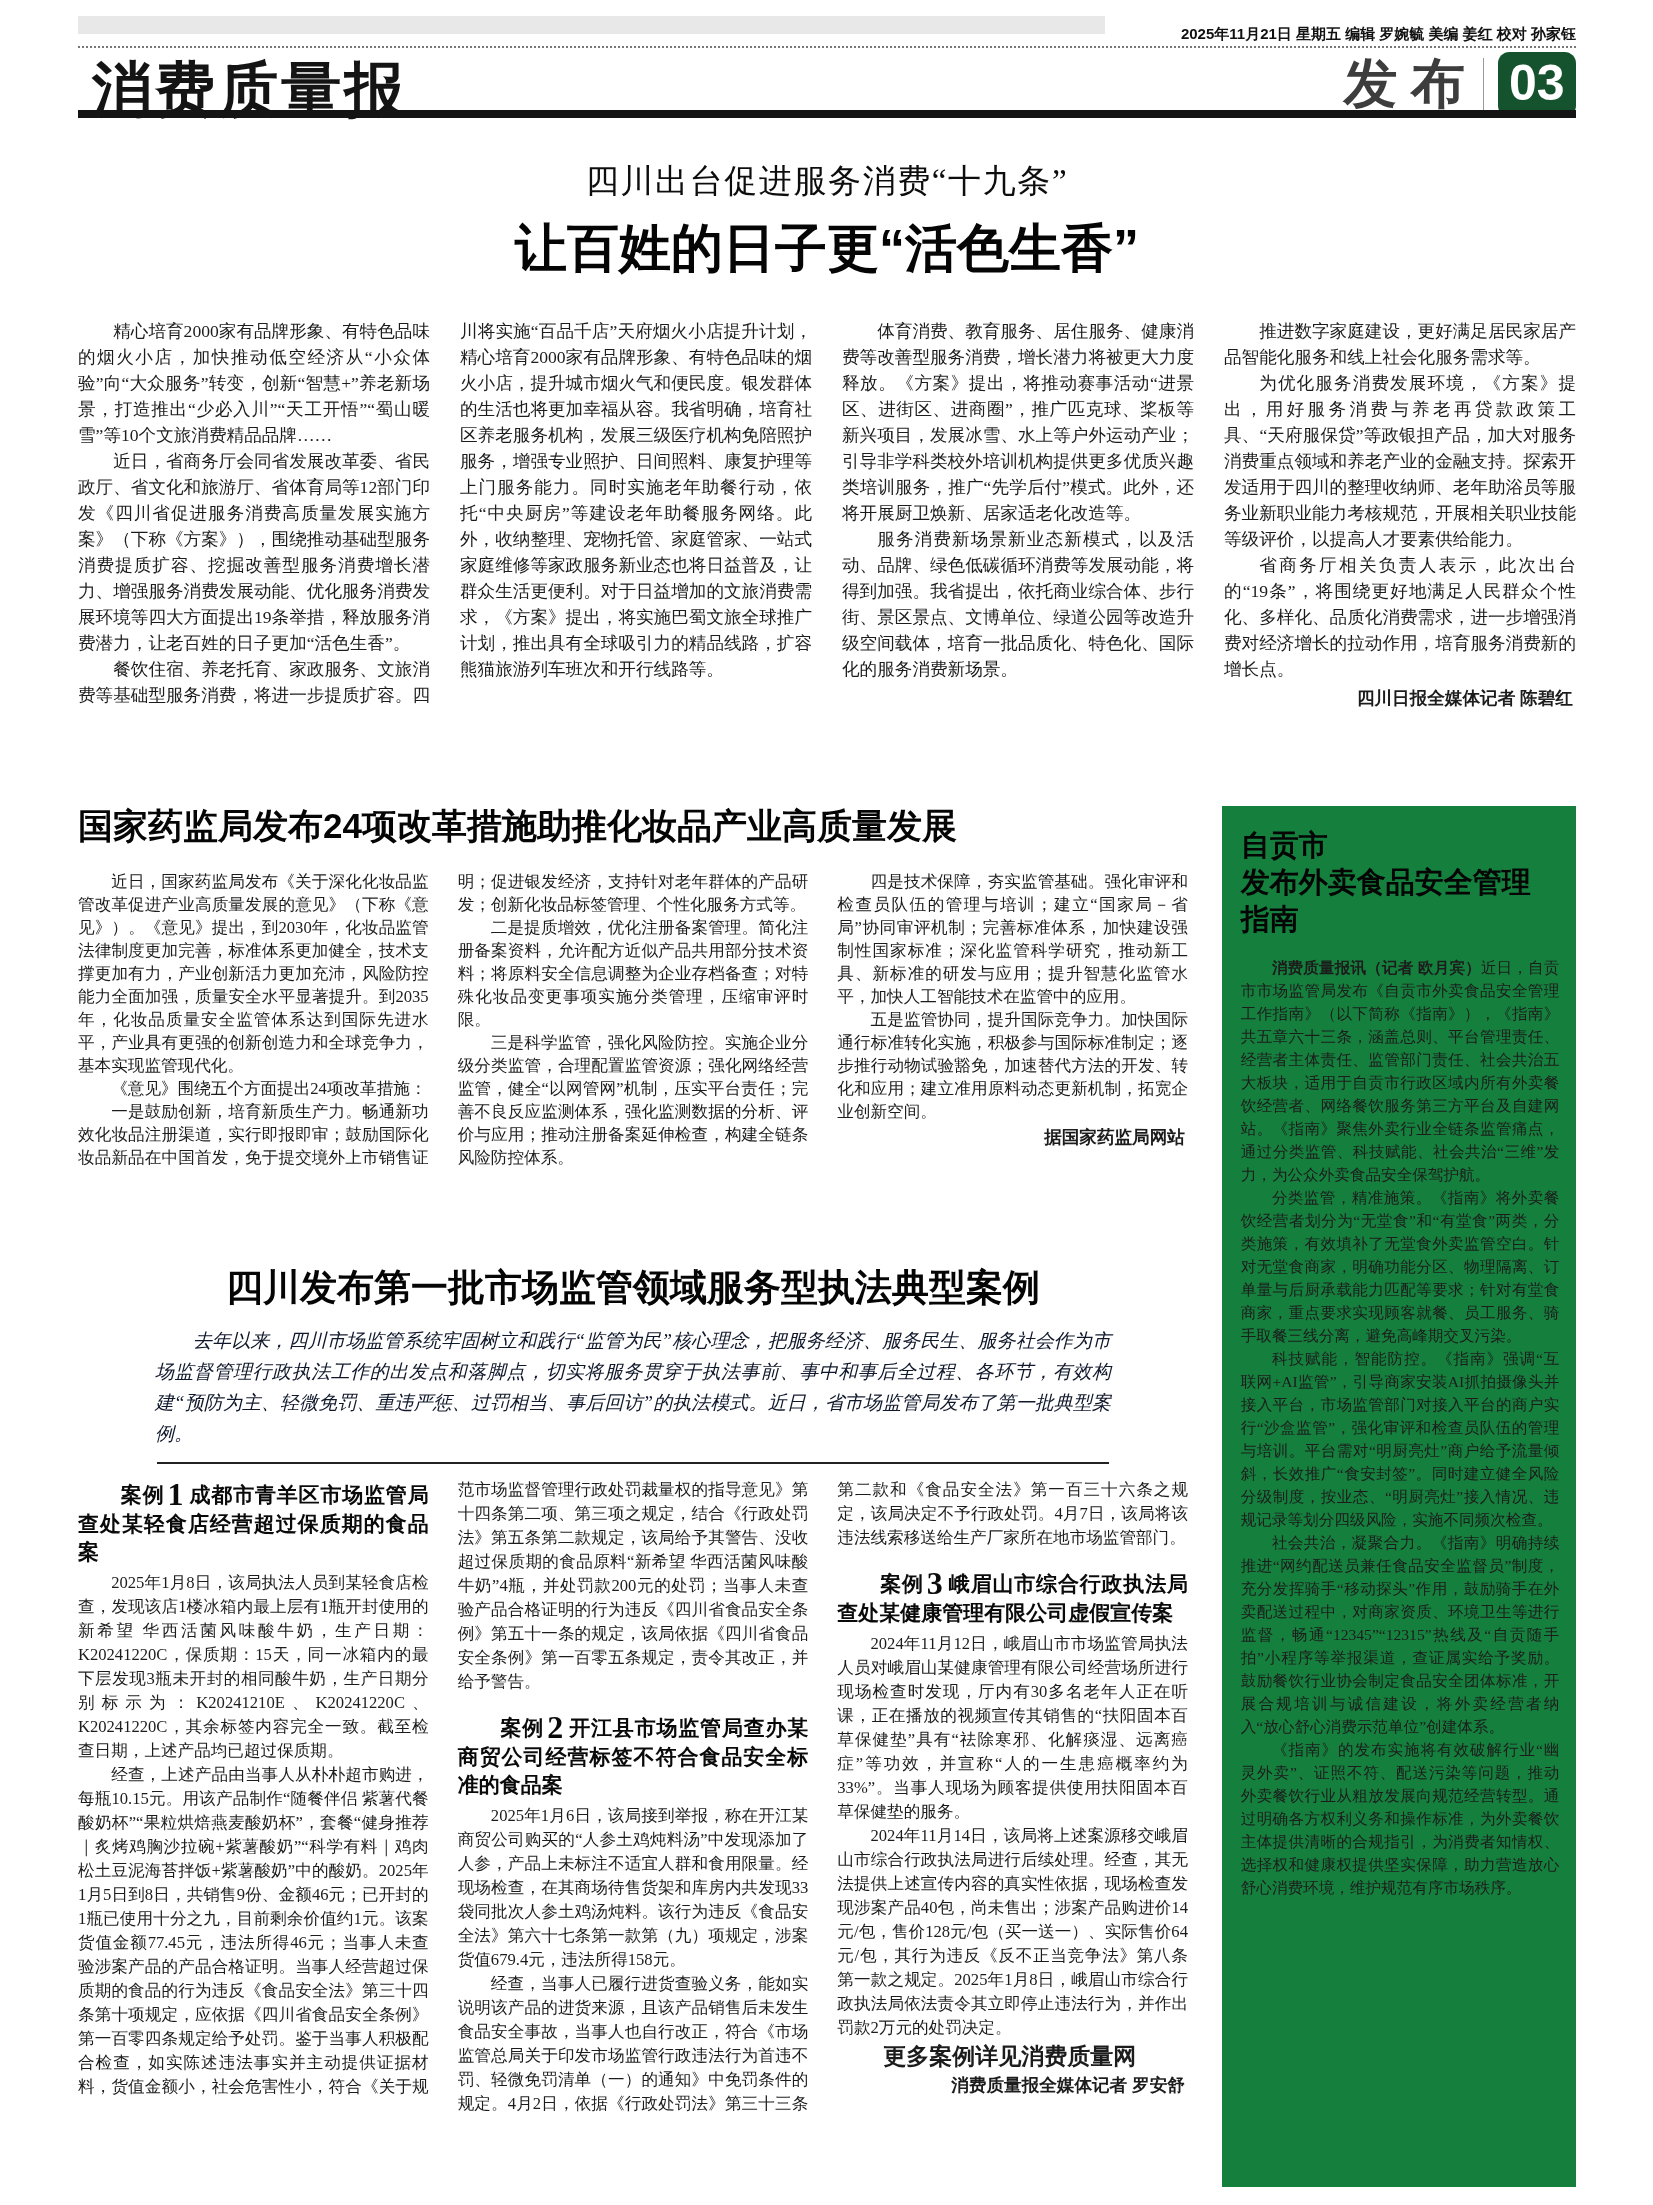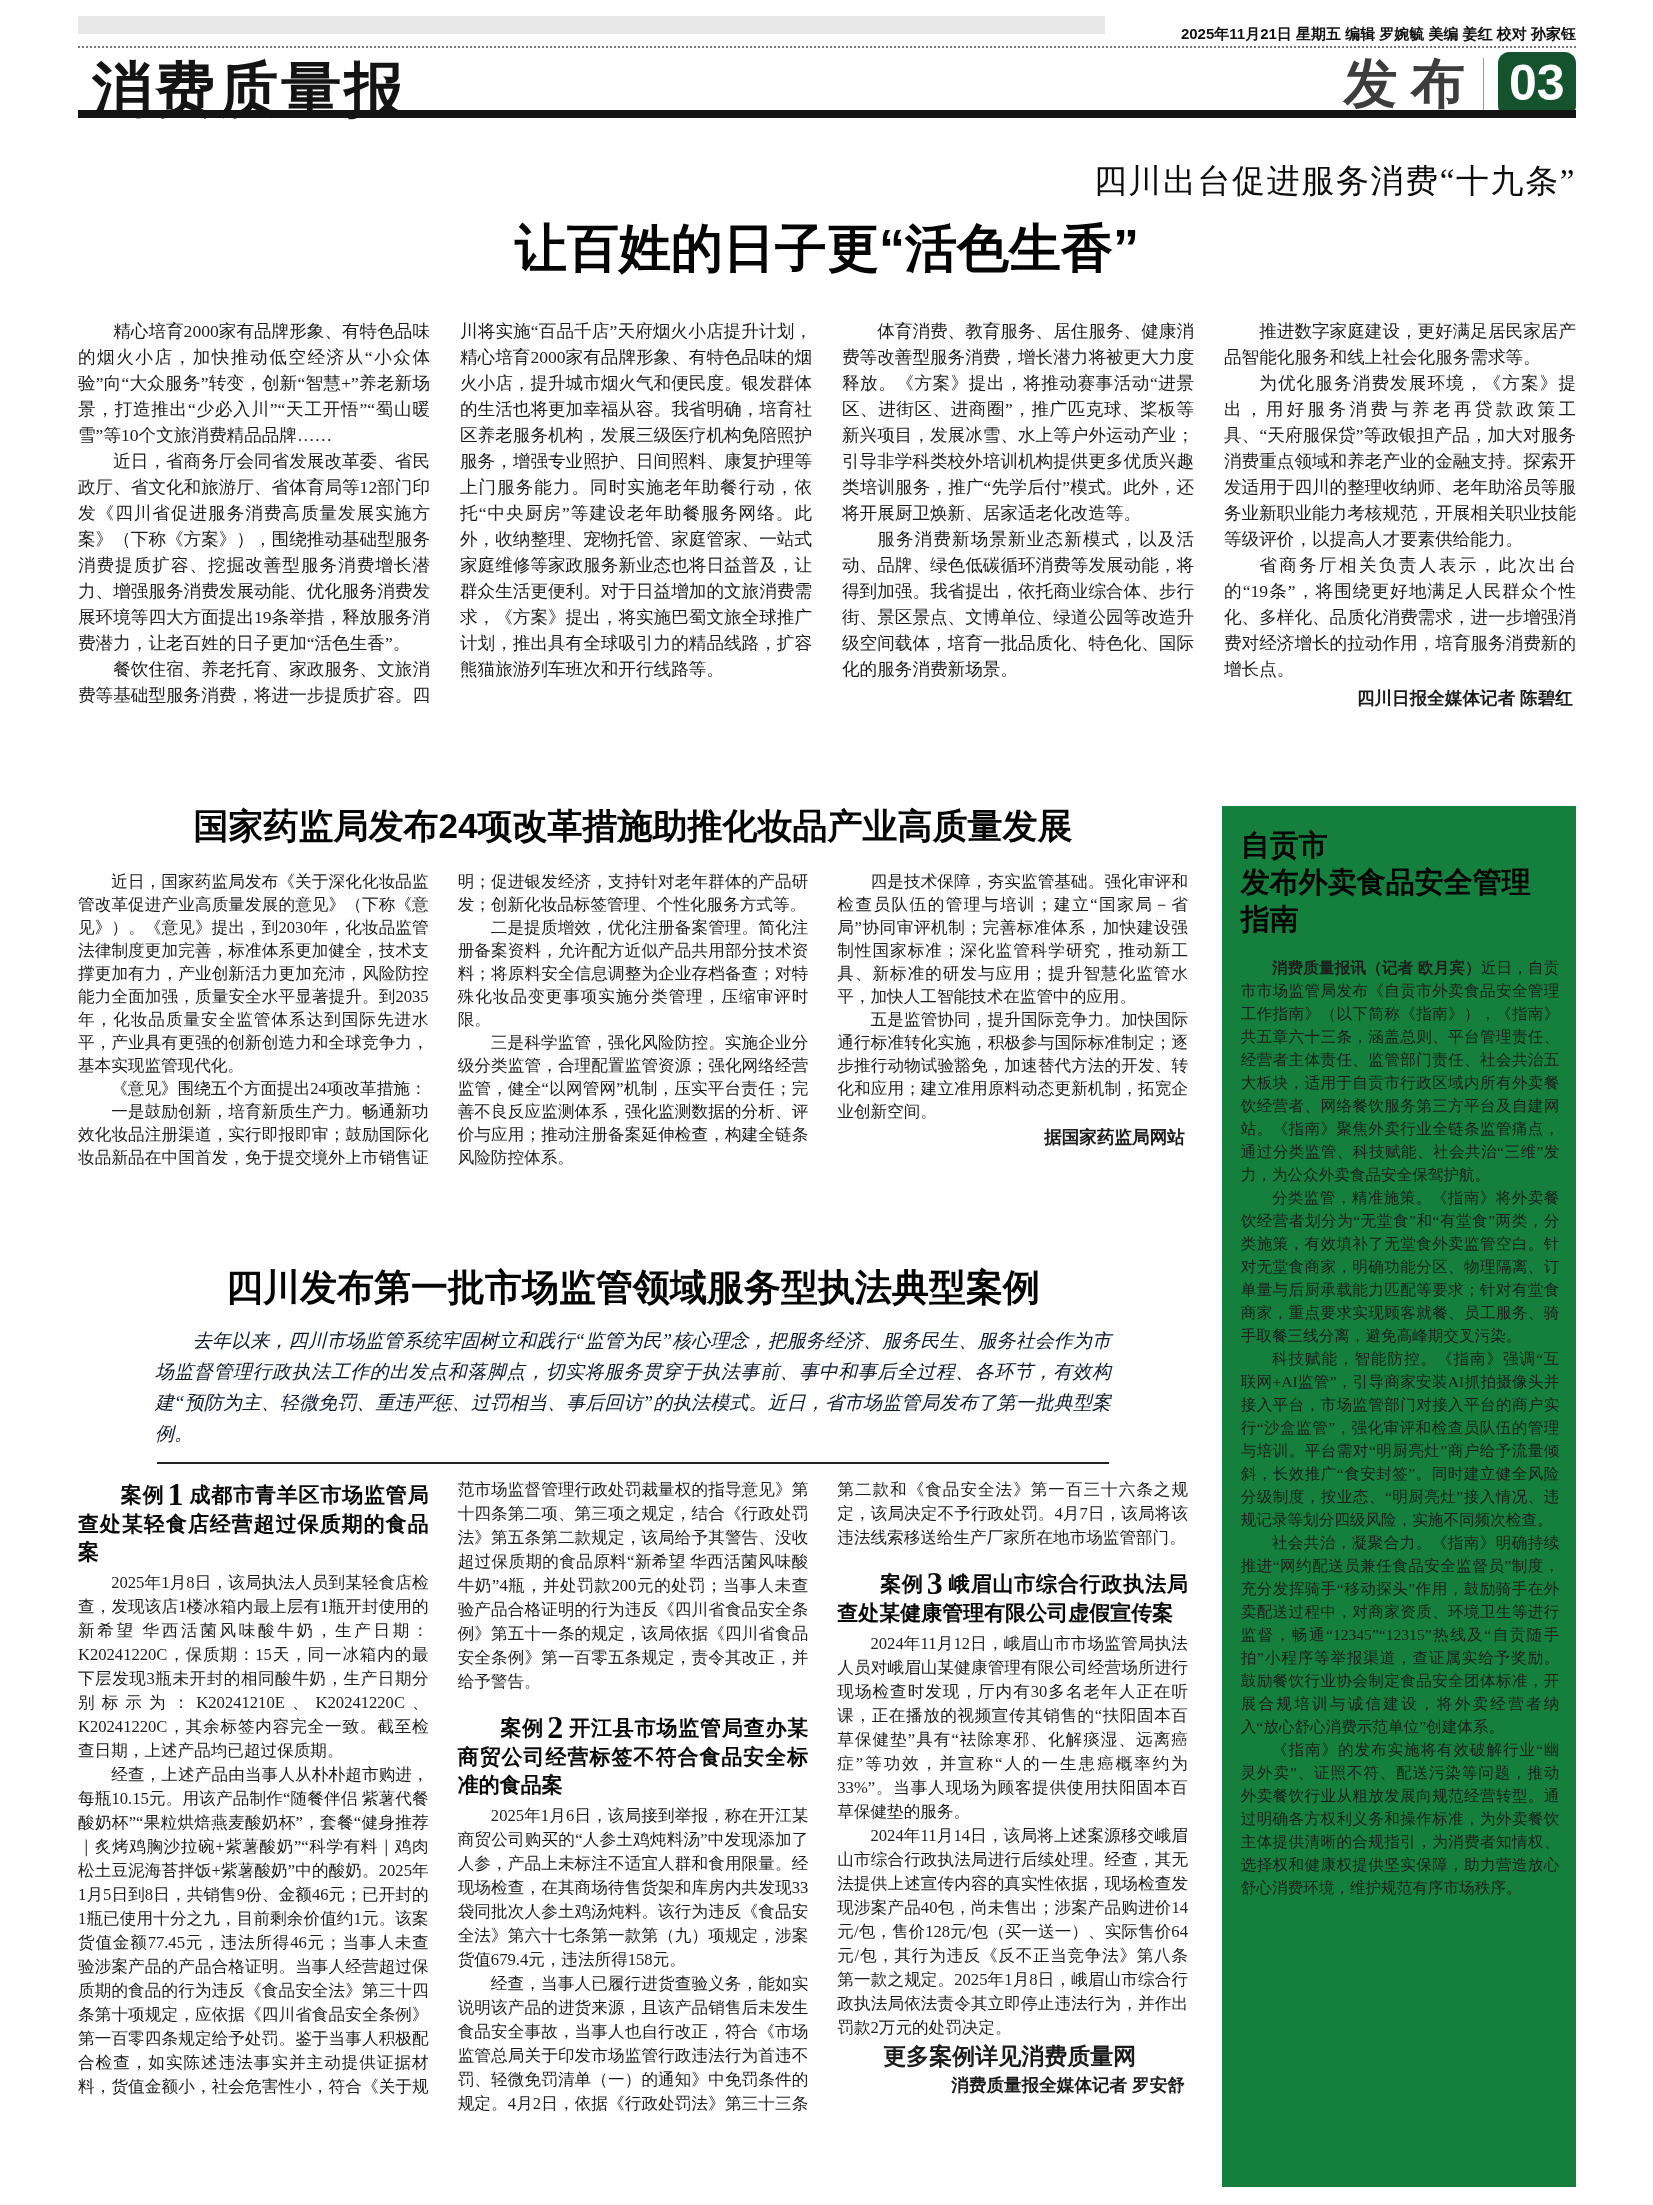--- a/index.html
+++ b/index.html
@@ -14,32 +14,32 @@
         font-weight:900;font-size:60px;letter-spacing:3.1px;color:#141414;}
   .edition-wrap{position:absolute;right:78px;top:48px;display:flex;align-items:center;}
   .edition-label{font-family:Liberation Serif, serif;font-weight:bold;font-size:54px;
         color:#3d3d3d;letter-spacing:13.5px;margin-right:4.1px;}
   .edition-vline{width:1.6px;height:54px;background:#9a9a9a;margin-right:13.5px;}
   .page-number-box{background:#14532d;color:#fff;border-radius:11.4px;font-family:Liberation Sans, sans-serif;
         font-weight:bold;font-size:50px;line-height:1;padding:6.2px 11.4px 8.3px;}
   .thick-rule{position:absolute;left:78px;top:110px;width:1498px;height:7.8px;background:#141414;}
   
   .article1{position:absolute;left:78px;top:162px;width:1498px;}
-  .kicker{font-size:33px;line-height:38px;text-align:right;letter-spacing:1.6px;color:#0d0d0d;}
+  .kicker{font-size:33px;line-height:38px;text-align:center;letter-spacing:1.6px;color:#0d0d0d;}
   .headline-main{font-family:"Liberation Sans","DejaVu Sans",sans-serif;font-weight:900;font-size:52px;
         line-height:81px;text-align:center;letter-spacing:0;color:#050505;margin-top:8.3px;}
   .a1-flow{margin-top:29px;height:456px;column-count:4;column-gap:30px;overflow:hidden;
         font-size:17.6px;line-height:26px;text-align:justify;}
   p.para{margin:0;text-indent:2em;}
   .byline{margin:3.1px 0 0;text-align:right;font-family:"Liberation Sans","DejaVu Sans",sans-serif;
         font-weight:bold;font-size:17.6px;padding-right:3.1px;}
   
   .article2{position:absolute;left:78px;top:805px;width:1110px;}
   .h2-head{font-family:"Liberation Sans","DejaVu Sans",sans-serif;font-weight:900;font-size:35px;
-        line-height:41px;text-align:center;color:#050505;}
+        line-height:41px;text-align:left;color:#050505;}
   .a2-flow{margin-top:24px;height:369px;column-count:3;column-gap:29px;overflow:hidden;
         font-size:16.6px;line-height:23px;text-align:justify;}
   
   .article3{position:absolute;left:78px;top:1265px;width:1110px;}
   .h3-head{font-family:"Liberation Sans","DejaVu Sans",sans-serif;font-weight:900;font-size:37px;
         line-height:45px;text-align:center;color:#050505;}
   .intro{margin:14.5px 0 0;padding:0 77px;font-style:italic;font-size:19px;line-height:31px;
         text-align:justify;text-indent:2em;color:#0f172a;}
   .sep-rule{margin:13.5px auto 0;width:952px;border:none;border-top:2.1px solid #222;}
   .a3-flow{margin-top:13.5px;height:690px;column-count:3;column-gap:29px;overflow:hidden;

